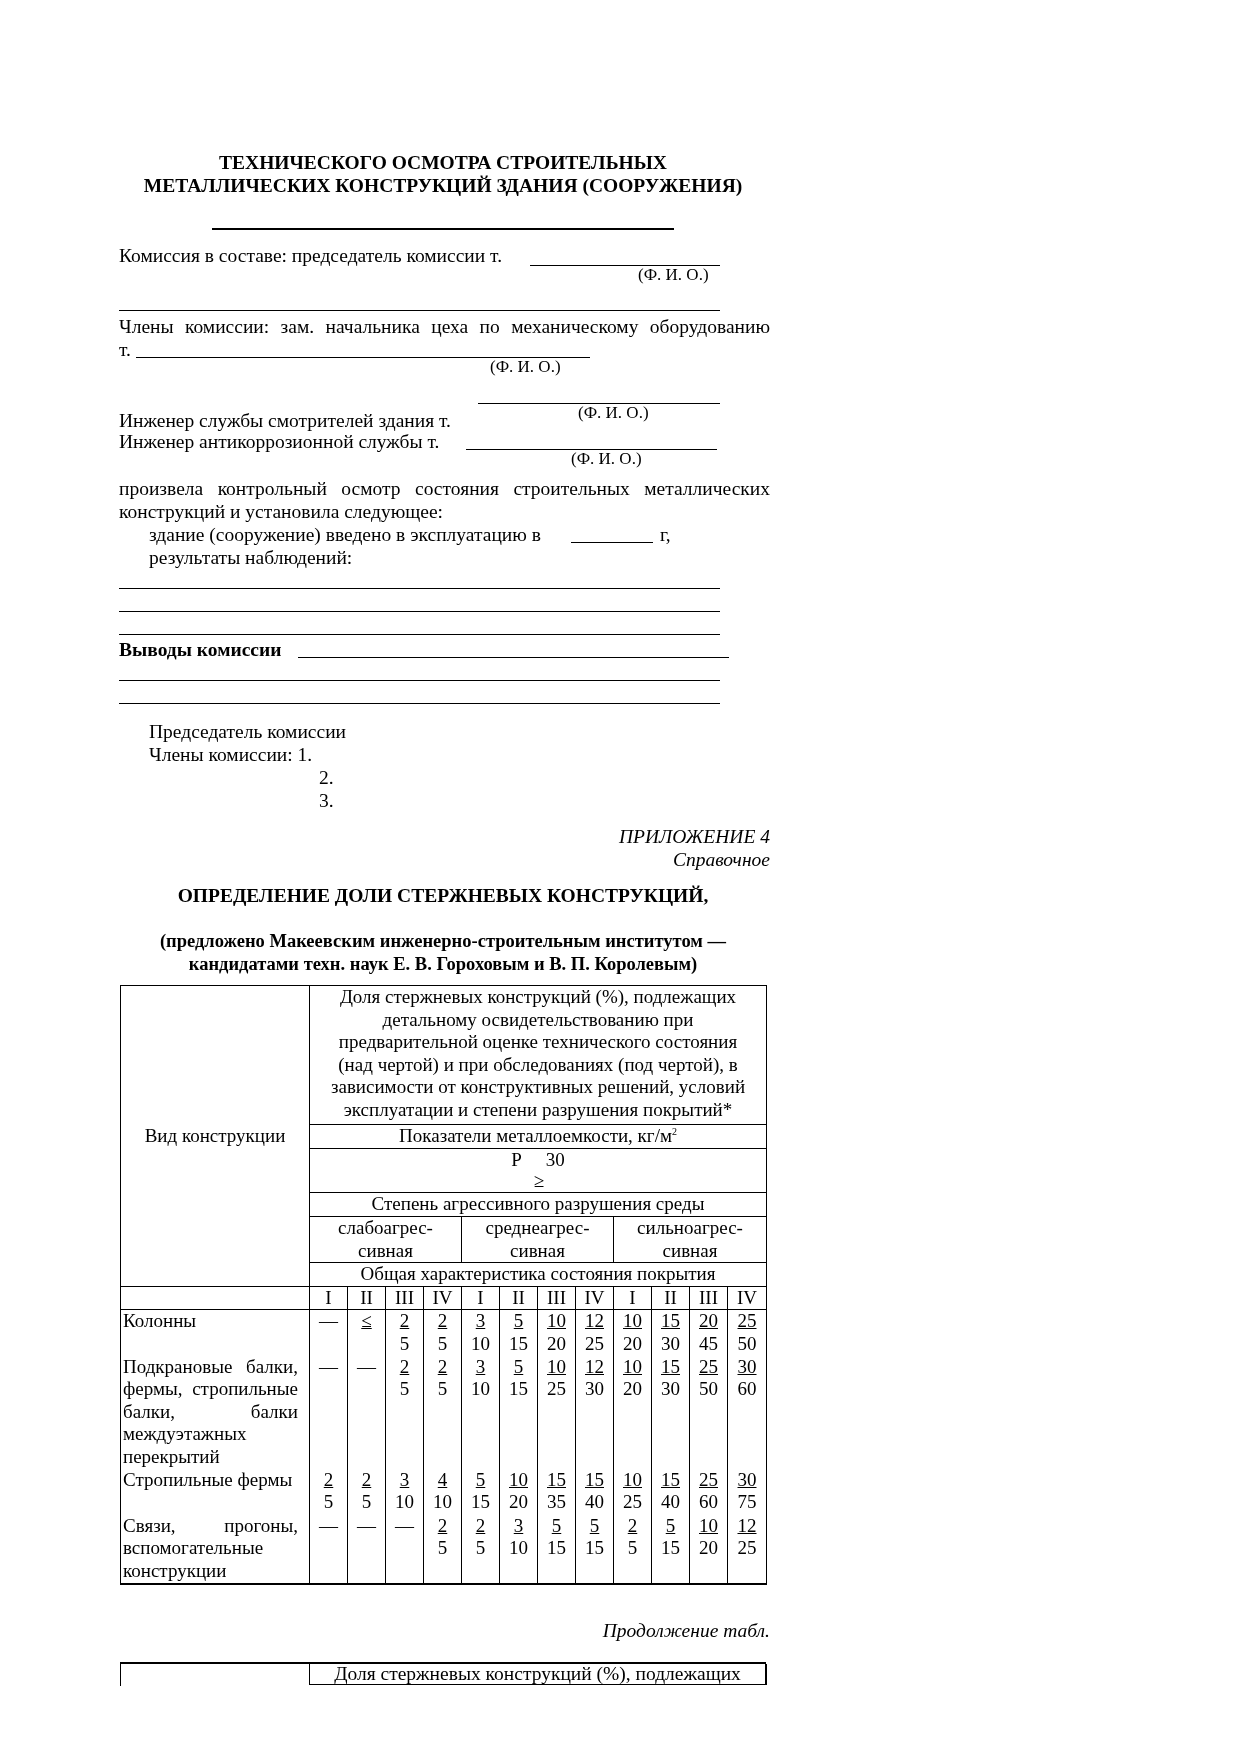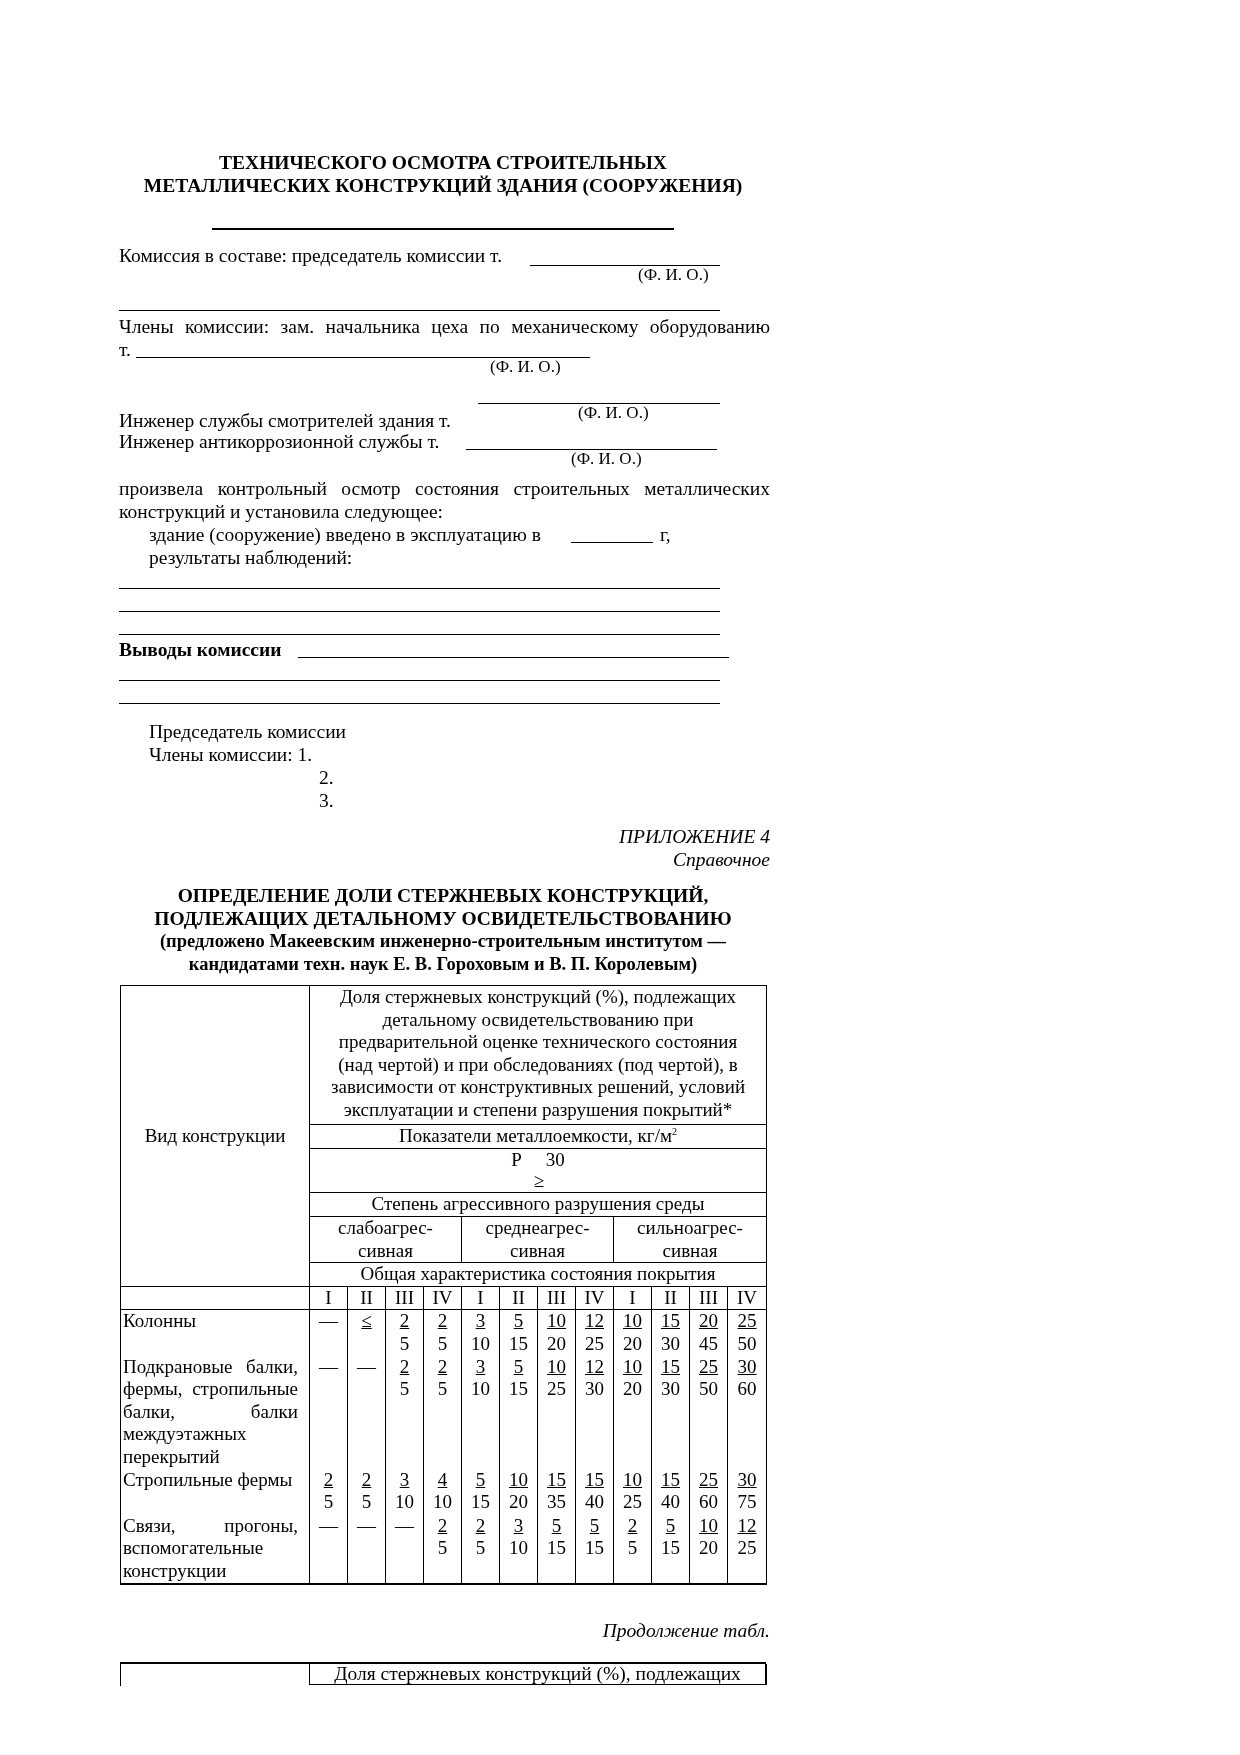--- a/index.html
+++ b/index.html
@@ -73,21 +73,20 @@
 
   <div class="abs txt" style="left:149px; top:721px;">Председатель комиссии</div>
   <div class="abs txt" style="left:149px; top:744px;text-align:center;">Члены комиссии: 1.</div>
   <div class="abs txt" style="left:319px; top:767px;">2.</div>
   <div class="abs txt" style="left:319px; top:790px;">3.</div>
 
   <div class="abs txt ital" style="left:520px; top:826px; width:250px; text-align:right;">ПРИЛОЖЕНИЕ 4</div>
   <div class="abs txt ital" style="left:520px; top:849px; width:250px; text-align:right;">Справочное</div>
 
   <div class="abs title" style="left:120px; top:884px; width:646px;">ОПРЕДЕЛЕНИЕ ДОЛИ СТЕРЖНЕВЫХ КОНСТРУКЦИЙ,</div>
-  <div class="abs title" style="left:120px; top:907px; width:646px;">ПОДЛЕЖАЩИХ ДЕТАЛЬНОМУ ОСВИДЕТЕЛЬСТВОВАНИЮ</div>
   <div class="abs title" style="left:120px; top:930px; width:646px; font-size:18.5px;">(предложено Макеевским инженерно-строительным институтом —</div>
   <div class="abs title" style="left:120px; top:953px; width:646px; font-size:18.5px;">кандидатами техн. наук Е. В. Гороховым и В. П. Королевым)</div>
 
   <table class="t" style="left:120px; top:985px; width:646px;">
     <colgroup>
       <col style="width:189px">
       <col style="width:38px">
         <col style="width:38px">
         <col style="width:38px">
         <col style="width:38px">

